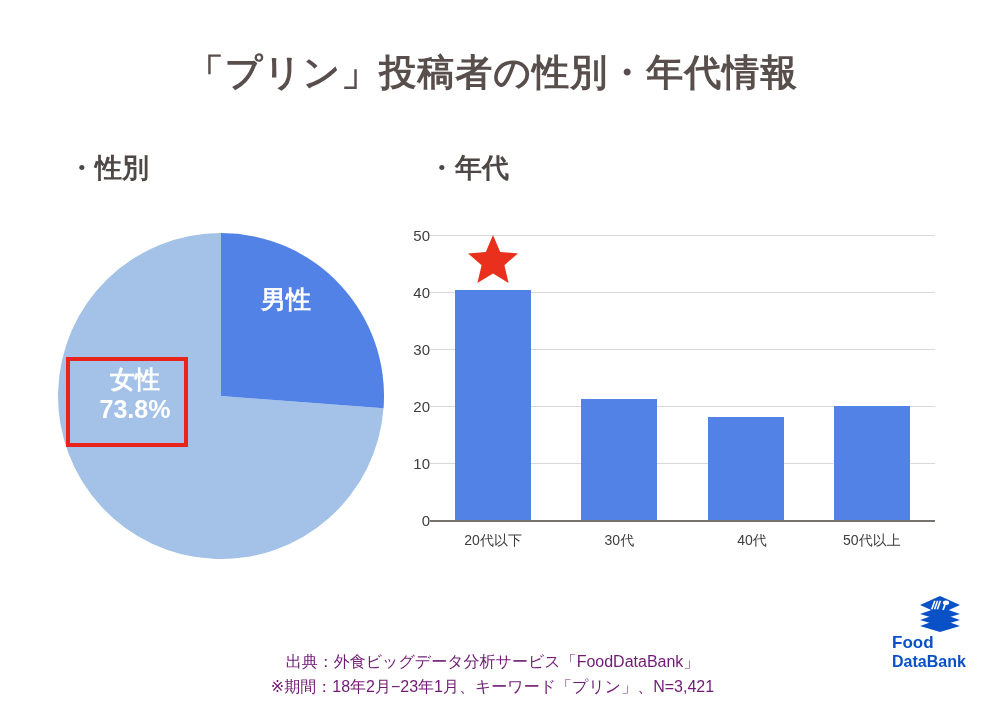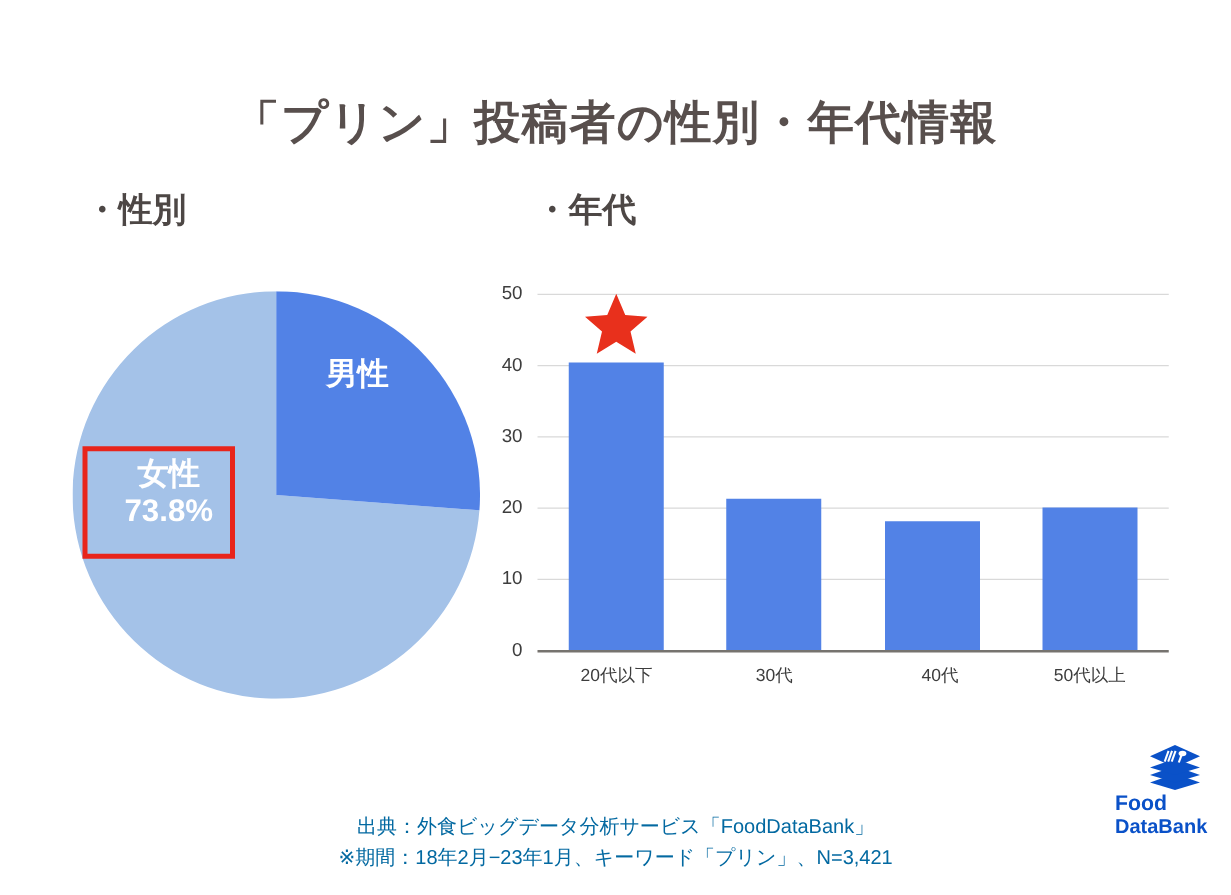--- a/index.html
+++ b/index.html
@@ -23,21 +23,20 @@
     position: absolute;
     top: 48px;
     left: 0;
     width: 985px;
     text-align: center;
     font-size: 37px;
     font-weight: bold;
     letter-spacing: 1px;
     color: #584f4d;
     white-space: nowrap;
-    margin-top: 25px;
   }
 
   
   .section-heading {
     position: absolute;
     font-size: 27px;
     font-weight: bold;
     color: #4d4745;
     white-space: nowrap;
   }
@@ -105,21 +104,21 @@
     position: absolute;
     left: 0;
     width: 505px;
     height: 2px;
     background: #76736f;
     top: 285px;
   }
   .y-tick {
     position: absolute;
     right: 100%;
-    margin-right: 12px;
+    margin-right: 0;
     transform: translateY(-50%);
     font-size: 15px;
     color: #3d3d3d;
     font-weight: normal;
     white-space: nowrap;
   }
   .bar {
     position: absolute;
     bottom: 0;
     width: 76px;
@@ -143,21 +142,21 @@
   }
 
   
   .footer {
     position: absolute;
     left: 0;
     top: 650px;
     width: 985px;
     text-align: center;
     font-size: 16px;
-    color: #0369a1;
+    color: #701a75;
     line-height: 1.55;
   }
   .footer div { white-space: nowrap; }
 
   
   .logo {
     position: absolute;
     left: 892px;
     top: 596px;
     width: 96px;

